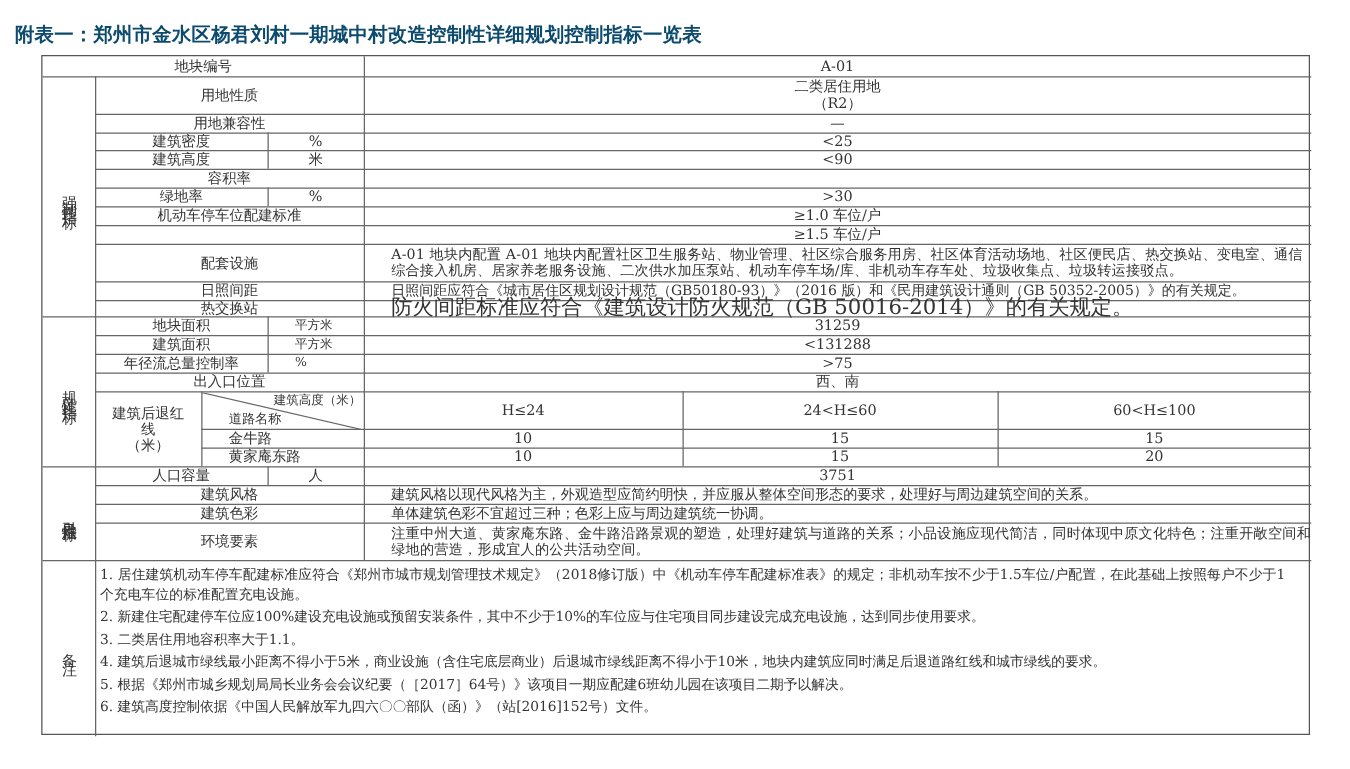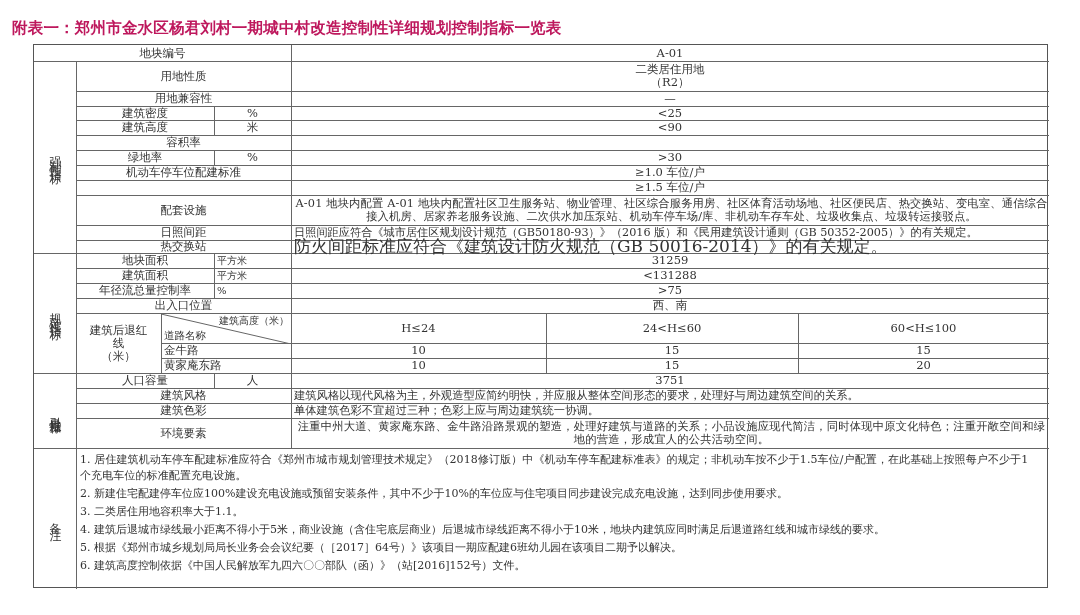--- a/index.html
+++ b/index.html
@@ -1,20 +1,20 @@
 <!DOCTYPE html>
 <html><head>
 <meta charset="utf-8">
 <style>
   html, body { margin:0; padding:0; background:#ffffff; }
   body { width:1080px; height:615px; position:relative; overflow:hidden; font-family:"DejaVu Serif","Liberation Serif",serif; color:#333; }
-  .title { position:absolute; left:12px; top:18px; font-family:"DejaVu Sans","Liberation Sans",sans-serif; font-weight:bold; font-size:15.5px; color:#be185d; letter-spacing:0.2px; }
+  .title { position:absolute; left:12px; top:18px; font-family:"DejaVu Sans","Liberation Sans",sans-serif; font-weight:bold; font-size:15.5px; color:#0c4a6e; letter-spacing:0.2px; }
   .tbl { position:absolute; left:33px; top:44px; width:1015px; height:544px; border:1.5px solid #555; box-sizing:border-box; }
   .c { position:absolute; box-sizing:border-box; display:flex; align-items:center; justify-content:center; text-align:center; font-size:11.5px; line-height:13px; white-space:nowrap; }
-  .l { justify-content:flex-start; text-align:center; padding-left:3px; white-space:normal; }
+  .l { justify-content:flex-start; text-align:left; padding-left:22px; white-space:normal; }
   .hl { position:absolute; height:0; border-top:1.2px solid #666; }
   .vl { position:absolute; width:0; border-left:1.2px solid #666; }
   .cat { flex-direction:column; font-size:12px; line-height:15px; }
   .notes { position:absolute; left:80px; top:452px; width:960px; font-size:11px; line-height:15.5px; }
   .notes div { margin:0 0 2.5px 0; white-space:nowrap; }
   .notes .wrap2 { white-space:normal; }
   .diag { position:absolute; left:127px; top:269px; width:130px; height:30px; }
 </style>
 </head>
 <body>

